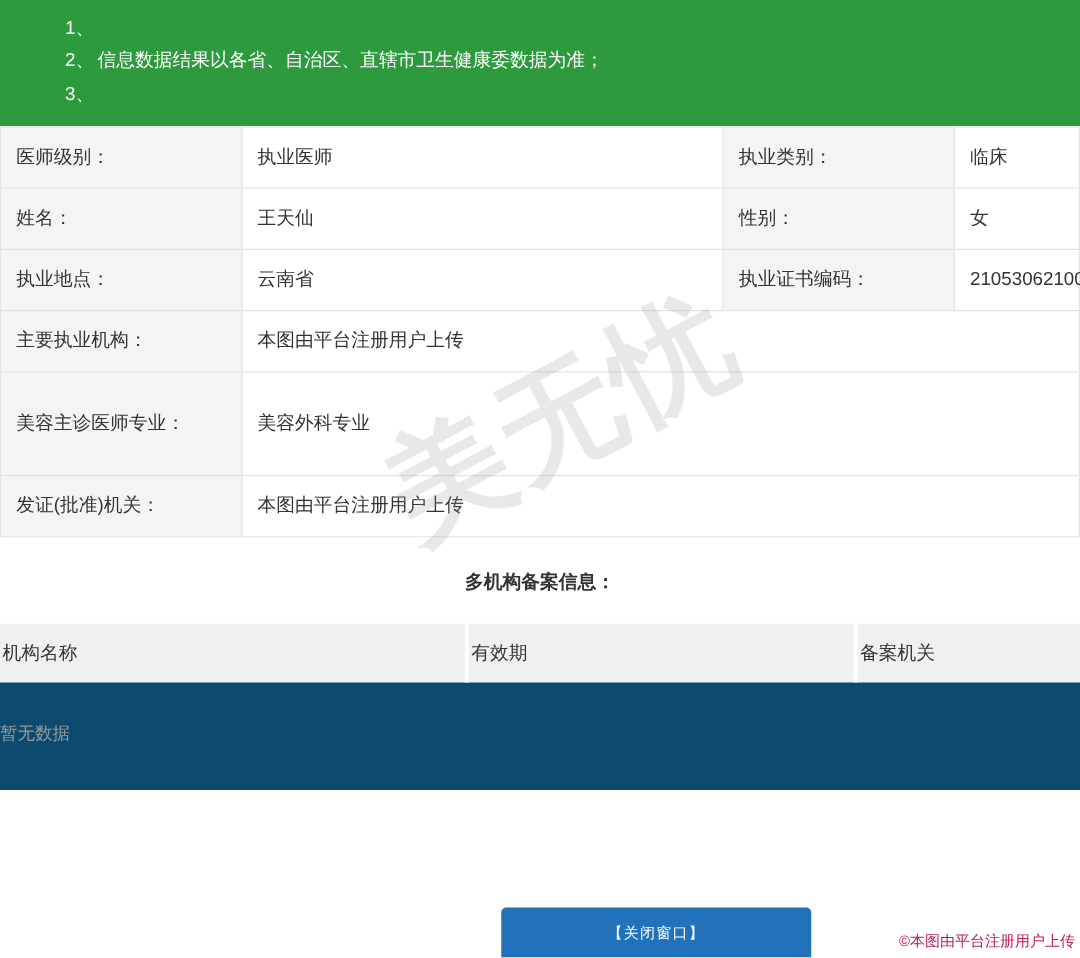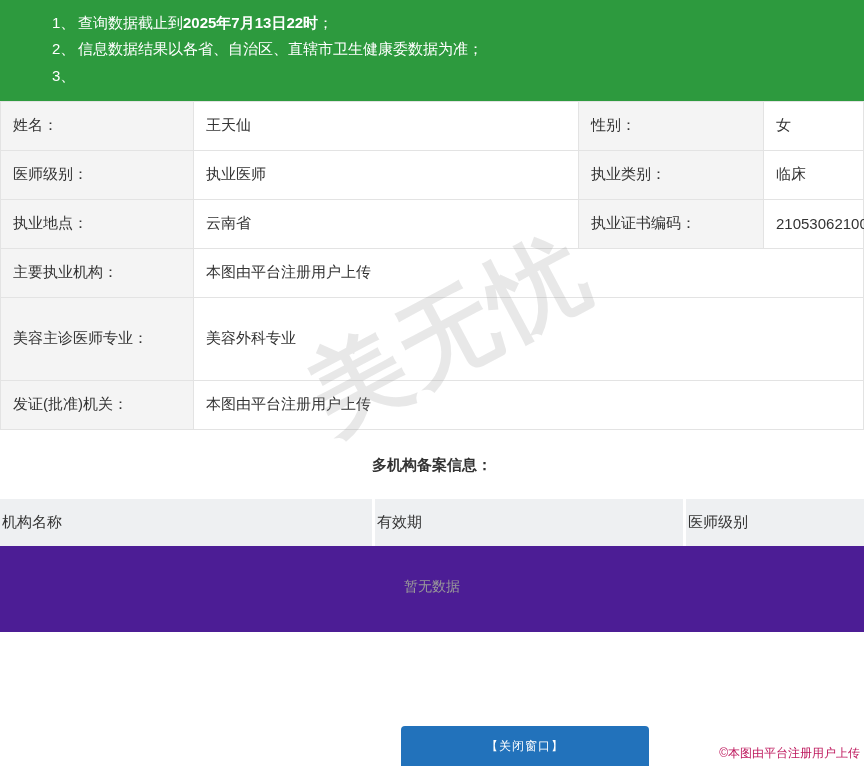--- a/index.html
+++ b/index.html
@@ -87,25 +87,25 @@
     background: #eef0f2;
     color: #333333;
     font-weight: normal;
     text-align: left;
     font-size: 15px;
     padding: 14px 2px;
     border-right: 3px solid #ffffff;
   }
   .filing-table th:last-child { border-right: none; }
   .filing-empty {
-    text-align: center;
+    text-align: left;
     color: #999999;
     font-size: 14px;
     padding: 32px 0 36px 0;
-    background: #4c1d95;
+    background: #0c4a6e;
   }
 
   
   .footer {
     position: absolute;
     left: 0;
     bottom: 0;
     width: 100%;
     height: 44px;
   }
@@ -146,44 +146,43 @@
     letter-spacing: 4px;
     user-select: none;
   }
 </style>
 </head>
 <body>
 
 <div class="notice">
   <div class="notice-item">
     <span class="notice-num">1、</span>
-    <span class="notice-text"><span>查询数据截止到</span><b>2025年7月13日22时</b><span>；</span></span>
   </div>
   <div class="notice-item">
     <span class="notice-num">2、</span>
     <span class="notice-text"><span>信息数据结果以各省、自治区、直辖市卫生健康委数据为准；</span><b></b><span></span></span>
   </div>
   <div class="notice-item">
     <span class="notice-num">3、</span>
   </div>
 </div>
 
 <table class="info-table">
   <tbody>
       <tr>
+    <td class="lbl c1">医师级别：</td>
+    <td class="val c2">执业医师</td>
+    <td class="lbl c3">执业类别：</td>
+    <td class="val c4">临床</td>
+  </tr>
+  <tr>
     <td class="lbl c1">姓名：</td>
     <td class="val c2">王天仙</td>
     <td class="lbl c3">性别：</td>
     <td class="val c4">女</td>
-  </tr>
-  <tr>
-    <td class="lbl c1">医师级别：</td>
-    <td class="val c2">执业医师</td>
-    <td class="lbl c3">执业类别：</td>
-    <td class="val c4">临床</td>
   </tr>
   <tr>
     <td class="lbl c1">执业地点：</td>
     <td class="val c2">云南省</td>
     <td class="lbl c3">执业证书编码：</td>
     <td class="val c4">210530621000050</td>
   </tr>
   <tr>
     <td class="lbl c1">主要执业机构：</td>
     <td class="val" colspan="3">本图由平台注册用户上传</td>
@@ -199,21 +198,21 @@
 </tbody>
   </table>
 
 <div class="section-title">多机构备案信息：</div>
 
 <table class="filing-table">
   <tbody>
       <tr>
     <th style="width:368px">机构名称</th>
     <th style="width:304px">有效期</th>
-    <th>医师级别</th>
+    <th>备案机关</th>
   </tr>
   <tr>
     <td class="filing-empty" colspan="3">暂无数据</td>
   </tr>
 </tbody>
   </table>
 
 <div class="watermark">美无忧</div>
 
 <div class="footer">

